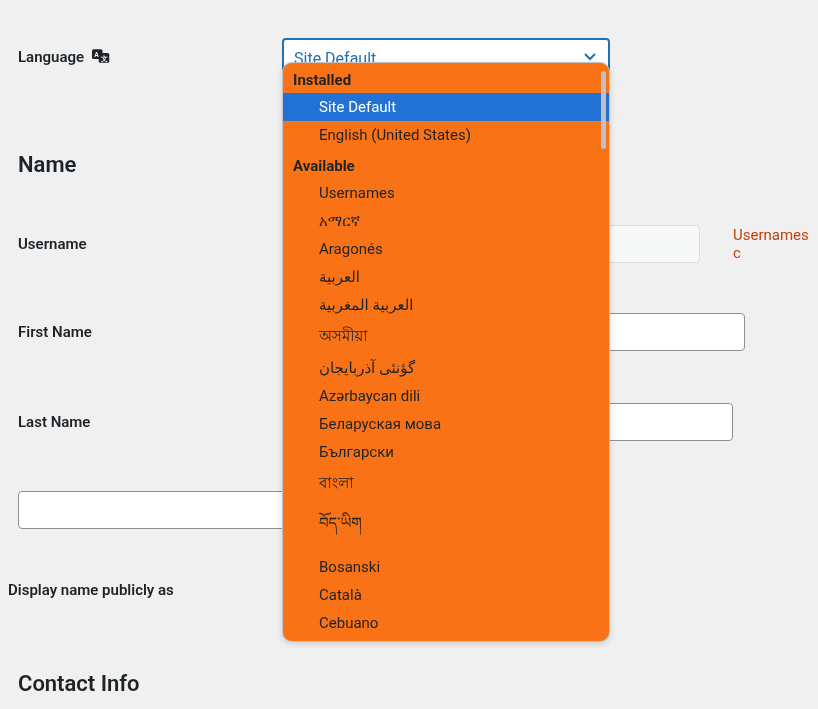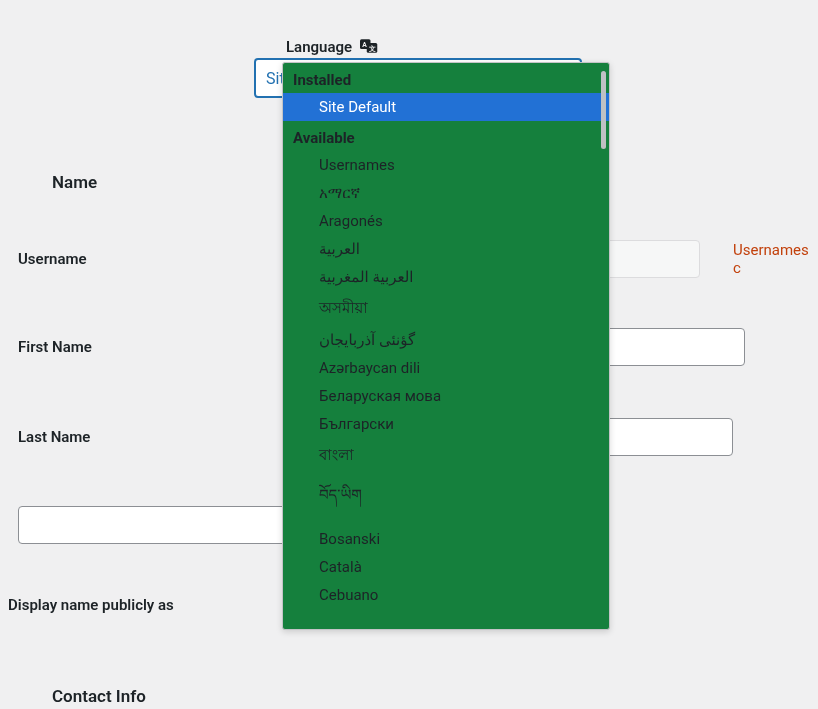--- a/index.html
+++ b/index.html
@@ -20,23 +20,22 @@
     align-items: center;
     padding: 10px 0 10px 18px;
   }
   .form-label {
     width: 264px;
     font-weight: 600;
     font-size: 15px;
     color: #1d2327;
   }
   .form-label.section {
-    font-size: 17px;
+    font-size: 22px;
     padding-top: 22px;
-    margin-left: 34px;
   }
   .lang-icon {
     display:inline-block;
     vertical-align: -2px;
     margin-left: 4px;
   }
   .text-input {
     width: 415px;
     height: 38px;
     border: 1px solid #8c8f94;
@@ -60,26 +59,26 @@
     cursor: pointer;
   }
   .select-shell .chev {
     margin-left: auto;
   }
   .dropdown {
     position: absolute;
     left: 282px;
     top: 62px;
     width: 328px;
-    background: #15803d;
+    background: #f97316;
     border: 1px solid #c3c4c7;
-    border-radius: 3px;
+    border-radius: 10px;
     box-shadow: 0 2px 6px rgba(0,0,0,0.15);
     z-index: 100;
-    padding-bottom: 20px;
+    padding-bottom: 4px;
   }
   .dd-scroll {
     position:absolute;
     right:3px;
     top:8px;
     width:5px;
     height:78px;
     background:#bfc1c4;
     border-radius:3px;
   }
@@ -97,21 +96,21 @@
   }
   .dd-item.selected {
     background: #2271d5;
     color: #fff;
   }
   .hint-right {
     margin-left: 12px;
     color: #c2410c;
     font-size: 15px;
   }
-  .row-lang { margin-top: 28px; flex-direction: column; }
+  .row-lang { margin-top: 28px; }
   .row-name { margin-top: 32px; }
   .row-user { margin-top: 28px; gap: 21px; }
   .row-first{ margin-top: 30px; gap: 48px; }
   .row-last { margin-top: 32px; gap: 36px; }
   .row-nick { margin-top: 30px; }
   .row-disp { margin-top: 32px; padding-left: 8px; }
   .row-contact{margin-top: 30px;}
   .username-input {
     width: 415px;
     height: 38px;
@@ -175,20 +174,21 @@
 
 <div class="form-row row-contact">
   <div class="form-label section">Contact Info</div>
 </div>
 
 <div class="dropdown">
   <div class="dd-scroll"></div>
   <div id="dd-body">
       <div class="dd-group">Installed</div>
       <div class="dd-item selected">Site Default</div>
+      <div class="dd-item">English (United States)</div>
       <div class="dd-group">Available</div>
       <div class="dd-item">Usernames</div>
       <div class="dd-item">አማርኛ</div>
       <div class="dd-item">Aragonés</div>
       <div class="dd-item">العربية</div>
       <div class="dd-item">العربية المغربية</div>
       <div class="dd-item">অসমীয়া</div>
       <div class="dd-item">گؤنئی آذربایجان</div>
       <div class="dd-item">Azərbaycan dili</div>
       <div class="dd-item">Беларуская мова</div>

